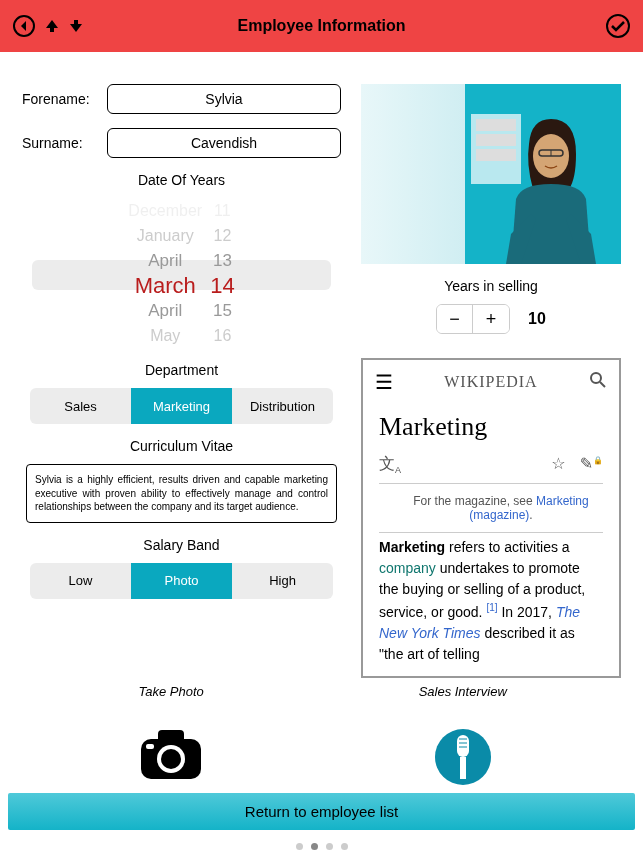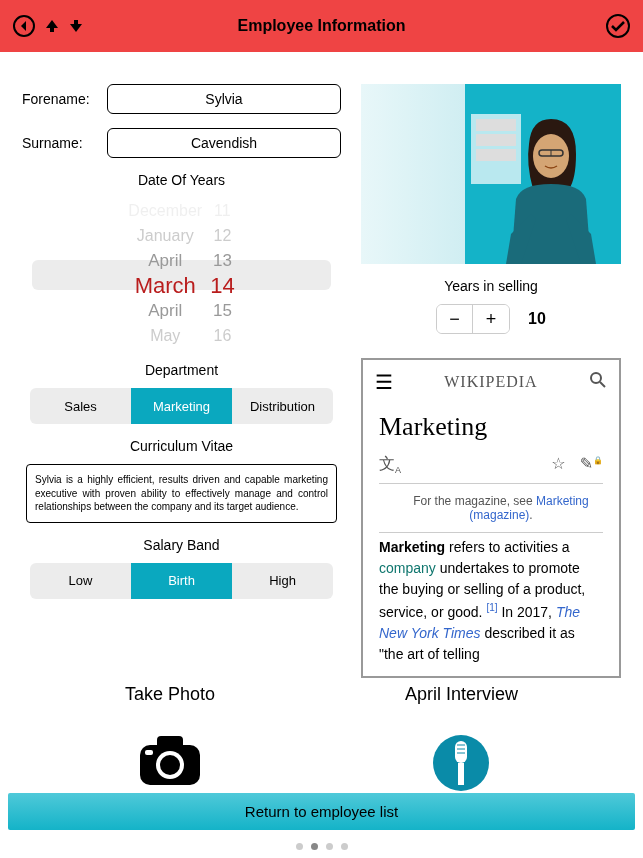--- a/index.html
+++ b/index.html
@@ -40,21 +40,21 @@
 .wiki-tools-right { display: flex; gap: 14px; }
 .wiki-divider { border-top: 1px solid #ccc; margin: 0 16px; }
 .wiki-note { text-align: center; font-size: 12px; color: #555; padding: 10px; margin-left: 20px; }
 .wiki-note a { color: #3366cc; }
 .wiki-body { padding: 4px 16px; font-size: 14px; line-height: 1.5; }
 .wiki-body a { color: #0f766e; text-decoration: none; }
 .wiki-body .ref { color: #3366cc; font-size: 10px; vertical-align: super; }
 .wiki-body em { font-style: italic; color: #3366cc; }
 .action-row { display: flex; justify-content: space-around; margin-top: 6px; padding: 0 30px; }
 .action-item { text-align: center; }
-.action-label { font-size: 18px; margin-bottom: 28px; }
+.action-label { font-size: 13px; margin-bottom: 28px; font-style: italic; }
 .footer-btn { position: absolute; bottom: 28px; left: 8px; right: 8px; background: linear-gradient(to bottom, #4fc9d9, #14b3c8); text-align: center; padding: 10px; font-size: 15px; cursor: pointer; border-radius: 2px; }
 .pager { position: absolute; bottom: 8px; left: 50%; transform: translateX(-50%); display: flex; gap: 8px; }
 .pager-dot { width: 7px; height: 7px; border-radius: 50%; background: #ccc; }
 .pager-dot.active { background: #888; }
 </style>
 </head>
 <body>
 
 <div class="header">
   <div class="header-left">
@@ -124,21 +124,21 @@
         <div class="seg-item active">Marketing</div>
         <div class="seg-item">Distribution</div>
       </div>
 
     <div class="section-label">Curriculum Vitae</div>
     <div class="cv-text">Sylvia is a highly efficient, results driven and capable marketing executive with proven ability to effectively manage and control relationships between the company and its target audience.</div>
 
     <div class="section-label">Salary Band</div>
     <div class="seg-control" id="salary-seg">
         <div class="seg-item">Low</div>
-        <div class="seg-item active">Birth</div>
+        <div class="seg-item active">Photo</div>
         <div class="seg-item">High</div>
       </div>
   </div>
 
   <div class="right-col">
     <div class="photo-area">
       <svg class="photo-person" viewBox="0 0 140 160">
         <rect x="10" y="10" width="50" height="70" fill="#fff" opacity="0.7"></rect>
         <rect x="15" y="15" width="40" height="12" fill="#ddd"></rect>
         <rect x="15" y="30" width="40" height="12" fill="#ddd"></rect>
@@ -202,21 +202,21 @@
       <svg width="70" height="55" viewBox="0 0 70 55">
           <rect x="5" y="12" width="60" height="40" rx="10" fill="#000"></rect>
           <rect x="22" y="3" width="26" height="14" rx="4" fill="#000"></rect>
           <circle cx="35" cy="32" r="14" fill="#fff"></circle>
           <circle cx="35" cy="32" r="10" fill="#000"></circle>
           <rect x="10" y="17" width="8" height="5" rx="2" fill="#fff"></rect>
         </svg>
     </span>
   </div>
   <div class="action-item">
-    <div class="action-label">April Interview</div>
+    <div class="action-label">Sales Interview</div>
     <span style="cursor:pointer;">
       <svg width="60" height="60" viewBox="0 0 60 60">
           <circle cx="30" cy="30" r="28" fill="#0a8ba8"></circle>
           <rect x="24" y="8" width="12" height="22" rx="6" fill="#fff"></rect>
           <line x1="26" y1="12" x2="34" y2="12" stroke="#0a8ba8"></line>
           <line x1="26" y1="16" x2="34" y2="16" stroke="#0a8ba8"></line>
           <line x1="26" y1="20" x2="34" y2="20" stroke="#0a8ba8"></line>
           <rect x="27" y="30" width="6" height="22" fill="#fff"></rect>
         </svg>
     </span>

